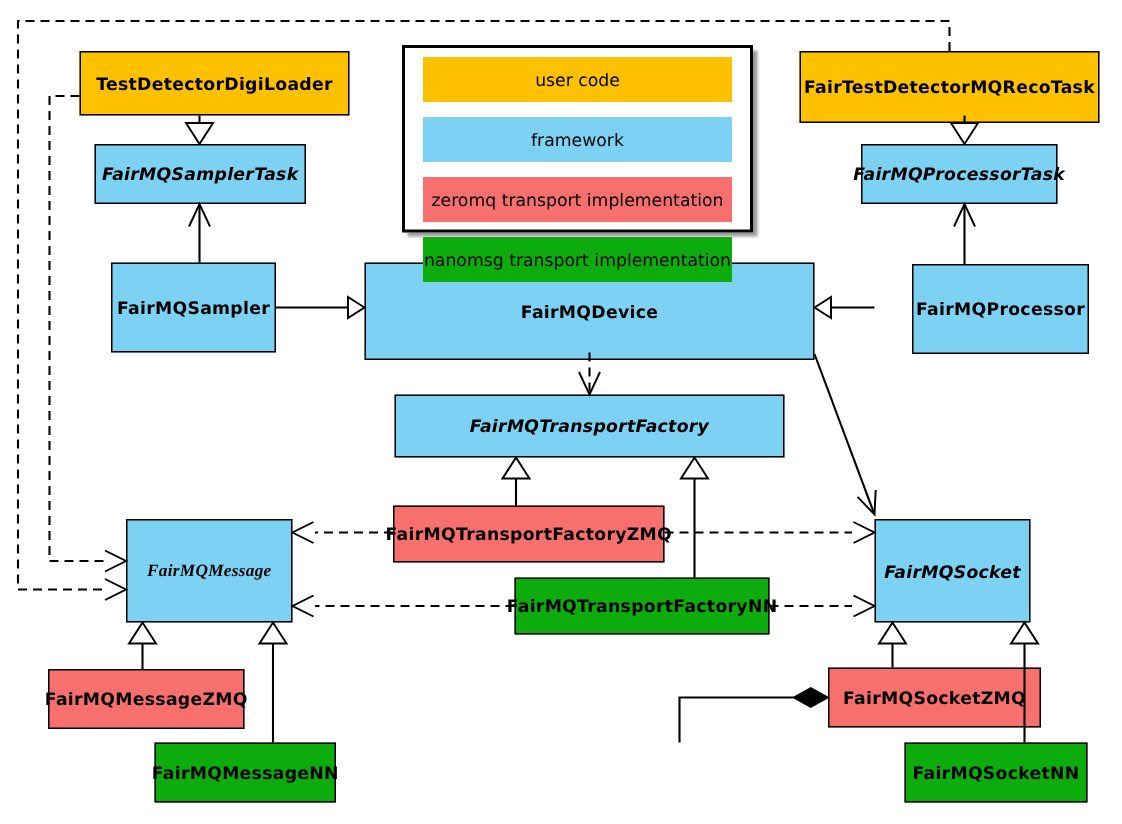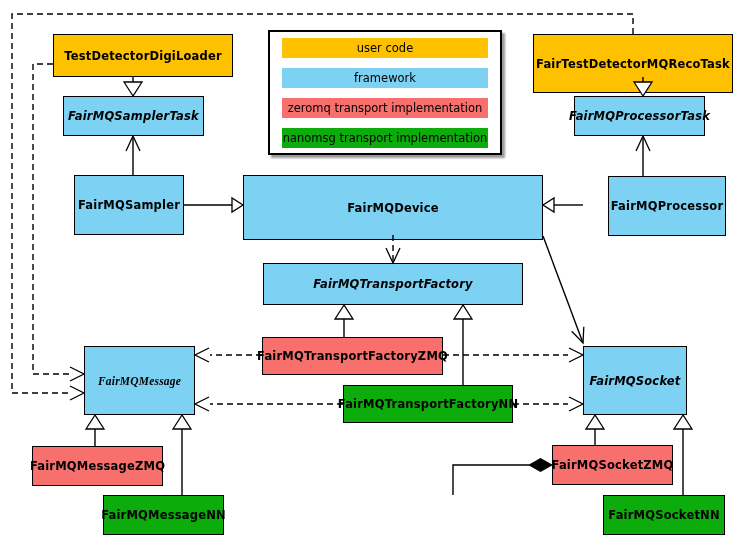--- a/index.html
+++ b/index.html
@@ -37,21 +37,21 @@
     left: 268px; top: 30px;
     width: 234px; height: 125px;
     box-sizing: border-box;
     background: #fff;
     border: 2px solid #000;
     box-shadow: 3px 3px 2px #999;
     padding-top: 6px;
     z-index: 1;
   }
   .legend-row {
-    width: 206px; height: 20px;
+    width: 206px; height: 30px;
     margin: 0 auto 10px auto;
     display: flex;
     align-items: center;
     justify-content: center;
     font-size: 11.5px;
     color: #000;
   }
   .lg-user      { background: var(--user_code); }
   .lg-framework { background: var(--framework); }
   .lg-zeromq    { background: var(--zeromq); }
@@ -72,21 +72,21 @@
 </style>
 </head>
 <body>
 
 <div id="canvas">
 
   <div class="node cat-user" style="left:53px; top:34px; width:180px; height:43px;">
     <span>TestDetectorDigiLoader</span>
   </div>
 
-  <div class="node cat-user" style="left:533px; top:34px; width:200px; height:59px;">
+  <div class="node cat-user" style="left:533px; top:34px; width:200px; height:48px;">
     <span>FairTestDetectorMQRecoTask</span>
   </div>
 
   <div class="node cat-framework abstract" style="left:63px; top:96px; width:141px; height:40px;">
     <span>FairMQSamplerTask</span>
   </div>
 
   <div class="node cat-framework abstract" style="left:574px; top:96px; width:131px; height:40px;">
     <span>FairMQProcessorTask</span>
   </div>
@@ -124,21 +124,21 @@
   </div>
 
   <div class="node cat-zeromq" style="left:32px; top:446px; width:131px; height:40px;">
     <span>FairMQMessageZMQ</span>
   </div>
 
   <div class="node cat-nanomsg" style="left:103px; top:495px; width:121px; height:40px;">
     <span>FairMQMessageNN</span>
   </div>
 
-  <div class="node cat-zeromq" style="left:552px; top:445px; width:121px; height:40px;">
+  <div class="node cat-zeromq" style="left:552px; top:445px; width:142px; height:40px;">
     <span>FairMQSocketZMQ</span>
   </div>
 
   <div class="node cat-nanomsg" style="left:603px; top:495px; width:122px; height:40px;">
     <span>FairMQSocketNN</span>
   </div>
 
 
   <div class="legend">
     <div class="legend-row lg-user">

